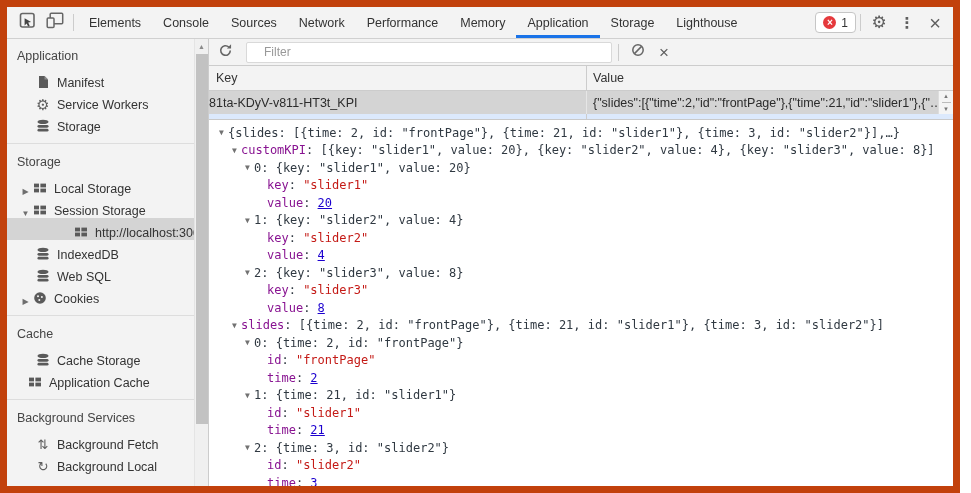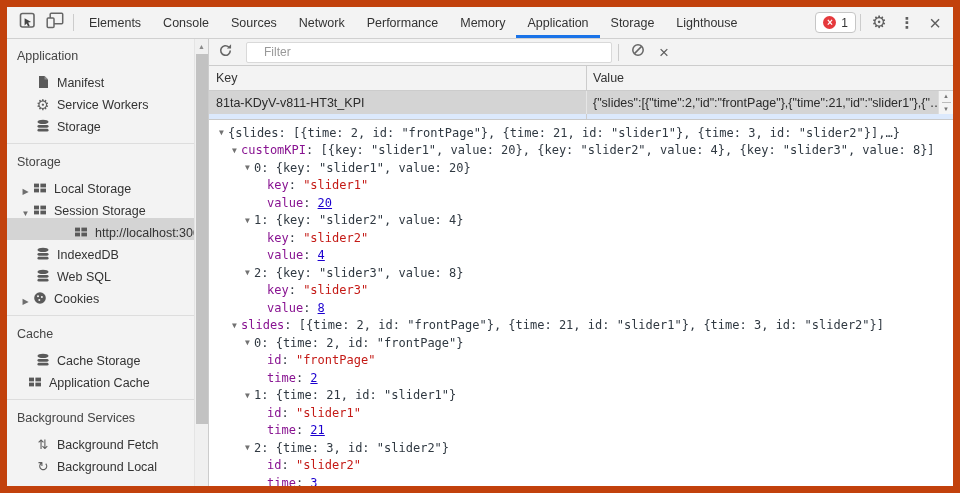--- a/index.html
+++ b/index.html
@@ -38,21 +38,21 @@
   .tbtn.small{width:26px;height:24px;}
   .filter-input{width:330px;height:19px;border:1px solid #d9d9d9;border-radius:2px;font-size:12px;font-family:inherit;padding:0 17px;margin-left:8px;color:#333;background:#fff;outline:none;}
   .filter-input::placeholder{color:#999;}
   .filterbar .sep{margin:0 6px;}
 
   .grid-header{height:25px;flex:none;background:#f3f3f3;border-bottom:1px solid #ccc;display:flex;font-size:12.5px;color:#333;box-sizing:border-box;}
   .col-key{width:378px;flex:none;display:flex;align-items:center;padding-left:7px;border-right:1px solid #ccc;box-sizing:border-box;}
   .col-val{flex:1;display:flex;align-items:center;padding-left:6px;min-width:0;}
 
   .grid-row{height:23px;flex:none;background:var(--selection_gray,#d4d4d4);display:flex;font-size:12.5px;color:#2b2b2b;position:relative;cursor:pointer;}
-  .cell-key{width:378px;flex:none;display:flex;align-items:center;padding-left:7px;border-right:1px solid #e6e6e6;box-sizing:border-box;white-space:nowrap;overflow:hidden;}
+  .cell-key{width:378px;flex:none;display:flex;align-items:center;padding-left:0;border-right:1px solid #e6e6e6;box-sizing:border-box;white-space:nowrap;overflow:hidden;}
   .cell-val{flex:1;display:flex;align-items:center;padding-left:6px;padding-right:17px;min-width:0;white-space:nowrap;overflow:hidden;}
   .mini-scroll{position:absolute;right:0;top:0;bottom:0;width:15px;background:#f4f4f4;border-left:1px solid #ddd;display:flex;flex-direction:column;align-items:center;justify-content:space-between;box-sizing:border-box;padding:2px 0;font-size:6px;color:#777;cursor:pointer;}
   .ms-line{width:9px;height:1px;background:#bbb;}
 
   .blue-strip{height:6px;flex:none;background:#dce9fc;border-bottom:1px solid #c9c9c9;display:flex;box-sizing:border-box;}
   .strip-key{width:378px;border-right:1px solid #ccc;box-sizing:border-box;}
 
   
   .tree{flex:1;overflow:hidden;background:#fff;font-family:"DejaVu Sans Mono","Liberation Mono",monospace;font-size:12px;color:#303942;padding:4px 0 0 3px;}
   .tl{height:17.5px;display:flex;align-items:center;white-space:pre;}

